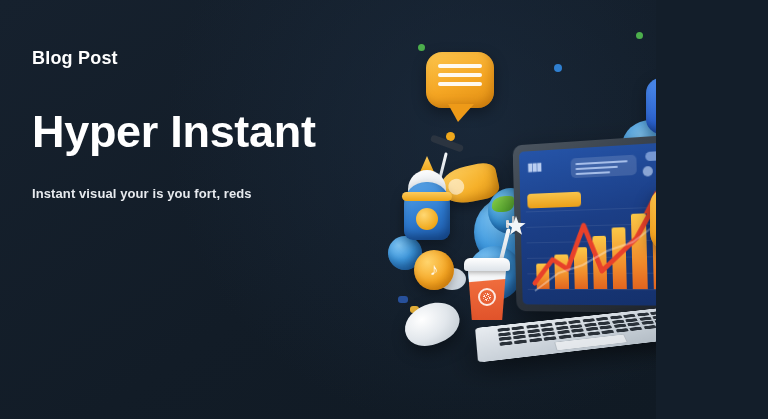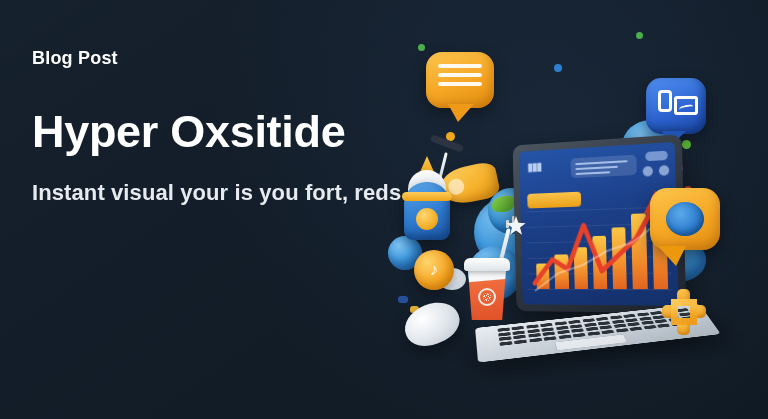--- a/index.html
+++ b/index.html
@@ -4,21 +4,21 @@
 <style>
   * { margin:0; padding:0; box-sizing:border-box; }
   html, body { width:768px; height:419px; }
   body {
     background:#131e2a;
     font-family:"Liberation Sans", sans-serif;
     overflow:hidden;
   }
   .banner {
     position:relative;
-    width:768px; height:419px;
+    width:656px; height:419px;
     background:
       radial-gradient(circle at 72% 30%, rgba(30,48,70,.55) 0%, rgba(19,30,42,0) 55%),
       linear-gradient(145deg,#16212e 0%,#121c27 55%,#101a24 100%);
     overflow:hidden;
   }
 
   
   .copy { position:absolute; left:32px; top:48px; width:370px; z-index:40; }
   .eyebrow {
     font-size:18px; font-weight:700; color:#ffffff;
@@ -28,22 +28,22 @@
     margin-top:38px;
     font-size:45px; font-weight:700; color:#ffffff;
     letter-spacing:-.3px; line-height:1.05; white-space:nowrap;
   }
   .subhead {
     margin-top:12px;
     font-size:31px; font-weight:700; color:#f3f5f7;
     letter-spacing:-.2px; line-height:1.1; white-space:nowrap;
   }
   .body-copy {
-    margin-top:22px;
-    font-size:22px; font-weight:600; color:#e7eaee;
+    margin-top:30px;
+    font-size:13px; font-weight:600; color:#e7eaee;
     line-height:1.45; letter-spacing:.1px;
   }
   .cta {
     position:absolute; left:32px; top:344px;
     display:inline-flex; align-items:center; justify-content:center;
     height:32px; padding:0 22px;
     background:linear-gradient(180deg,#ef5a3e 0%,#e0472c 100%);
     border:none; border-radius:18px;
     color:#ffffff; font-size:13.5px; font-weight:700;
     letter-spacing:.9px; cursor:pointer;
@@ -335,21 +335,21 @@
     background:radial-gradient(circle at 34% 30%,#eef3f8 0%,#cfd8e1 70%,#b4bfcb 100%);
   }
 </style>
 </head>
 <body>
 
 <div class="banner">
 
   <div class="copy">
     <div class="eyebrow">Blog Post</div>
-    <h1 class="headline">Hyper  Oxsitide</h1>
+    <h1 class="headline">Hyper  Instant</h1>
     <p class="body-copy">
       <span>Instant visual your is you fort, reds</span><br>
     </p>
   </div>
 
   <div class="art">
 
     <div class="blob" style="left:92px;  top:196px; width:72px; height:72px;"></div>
     <div class="blob" style="left:136px; top:226px; width:64px; height:64px;"></div>
     <div class="blob" style="left:86px;  top:246px; width:54px; height:54px;"></div>

